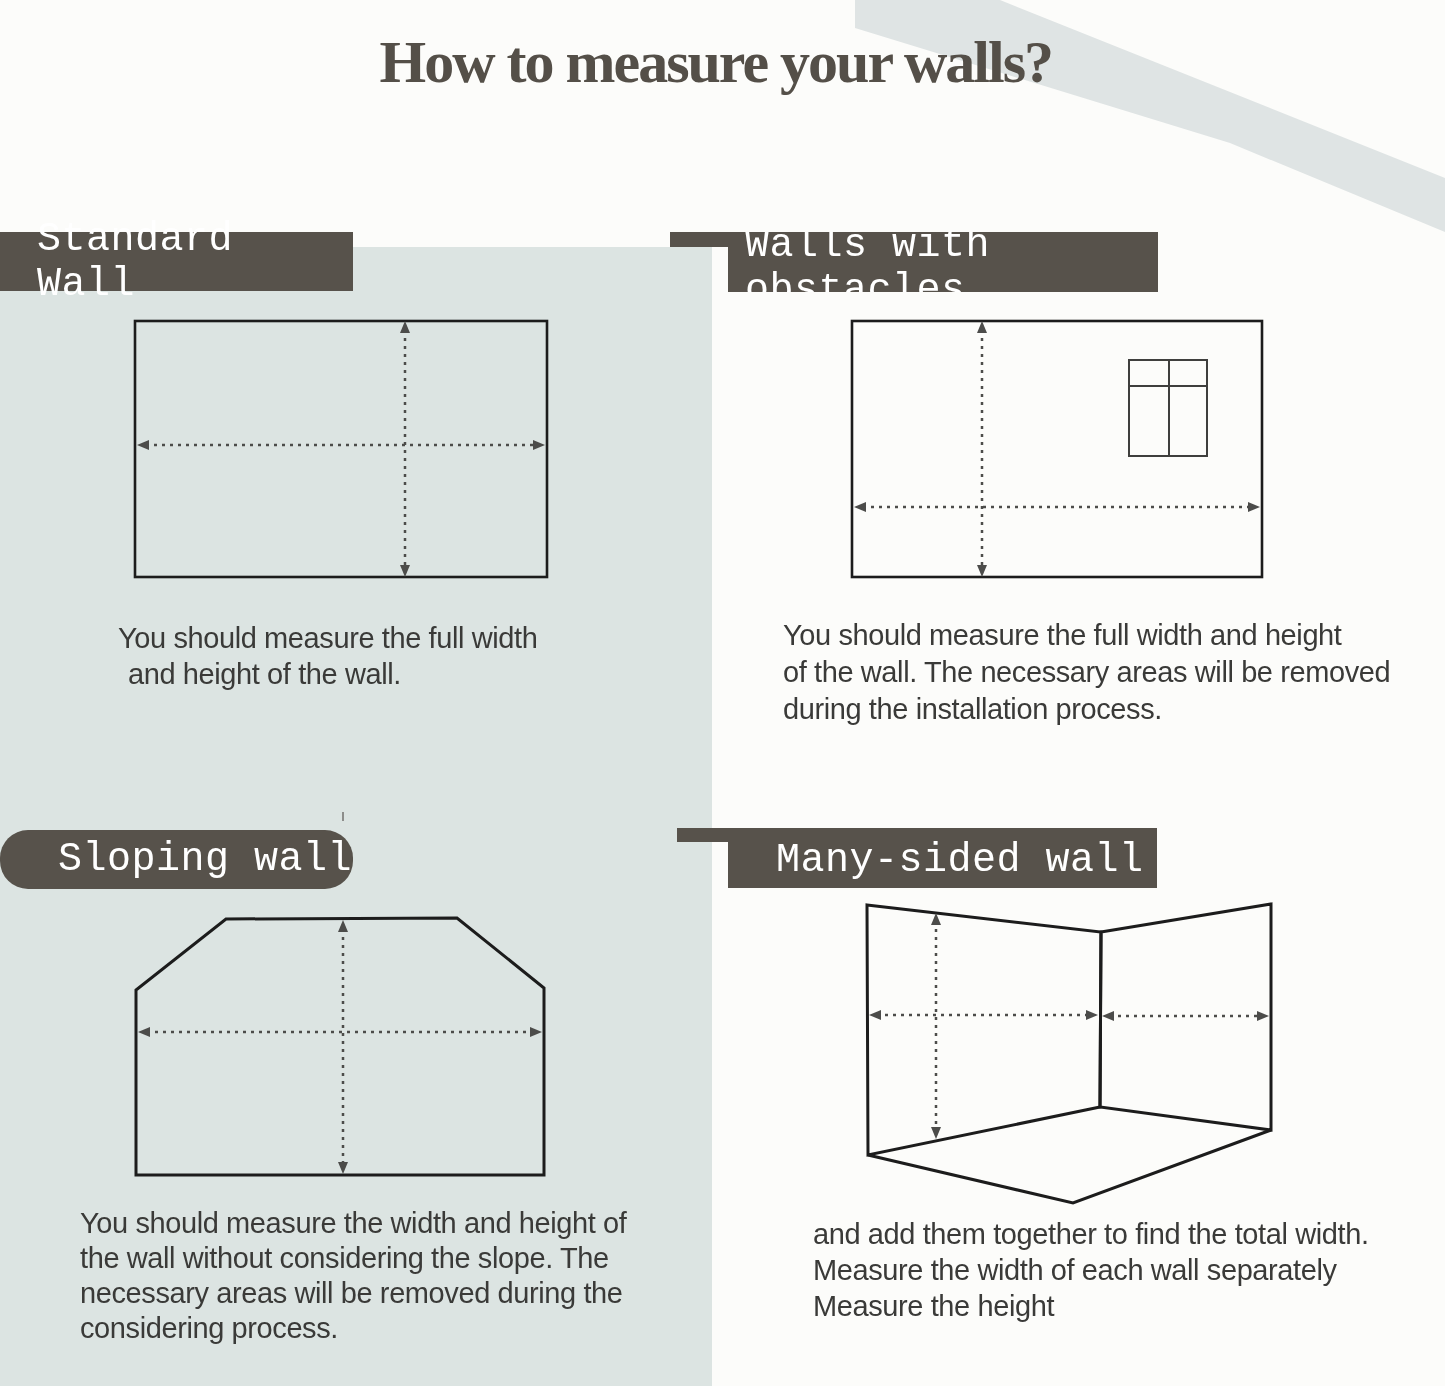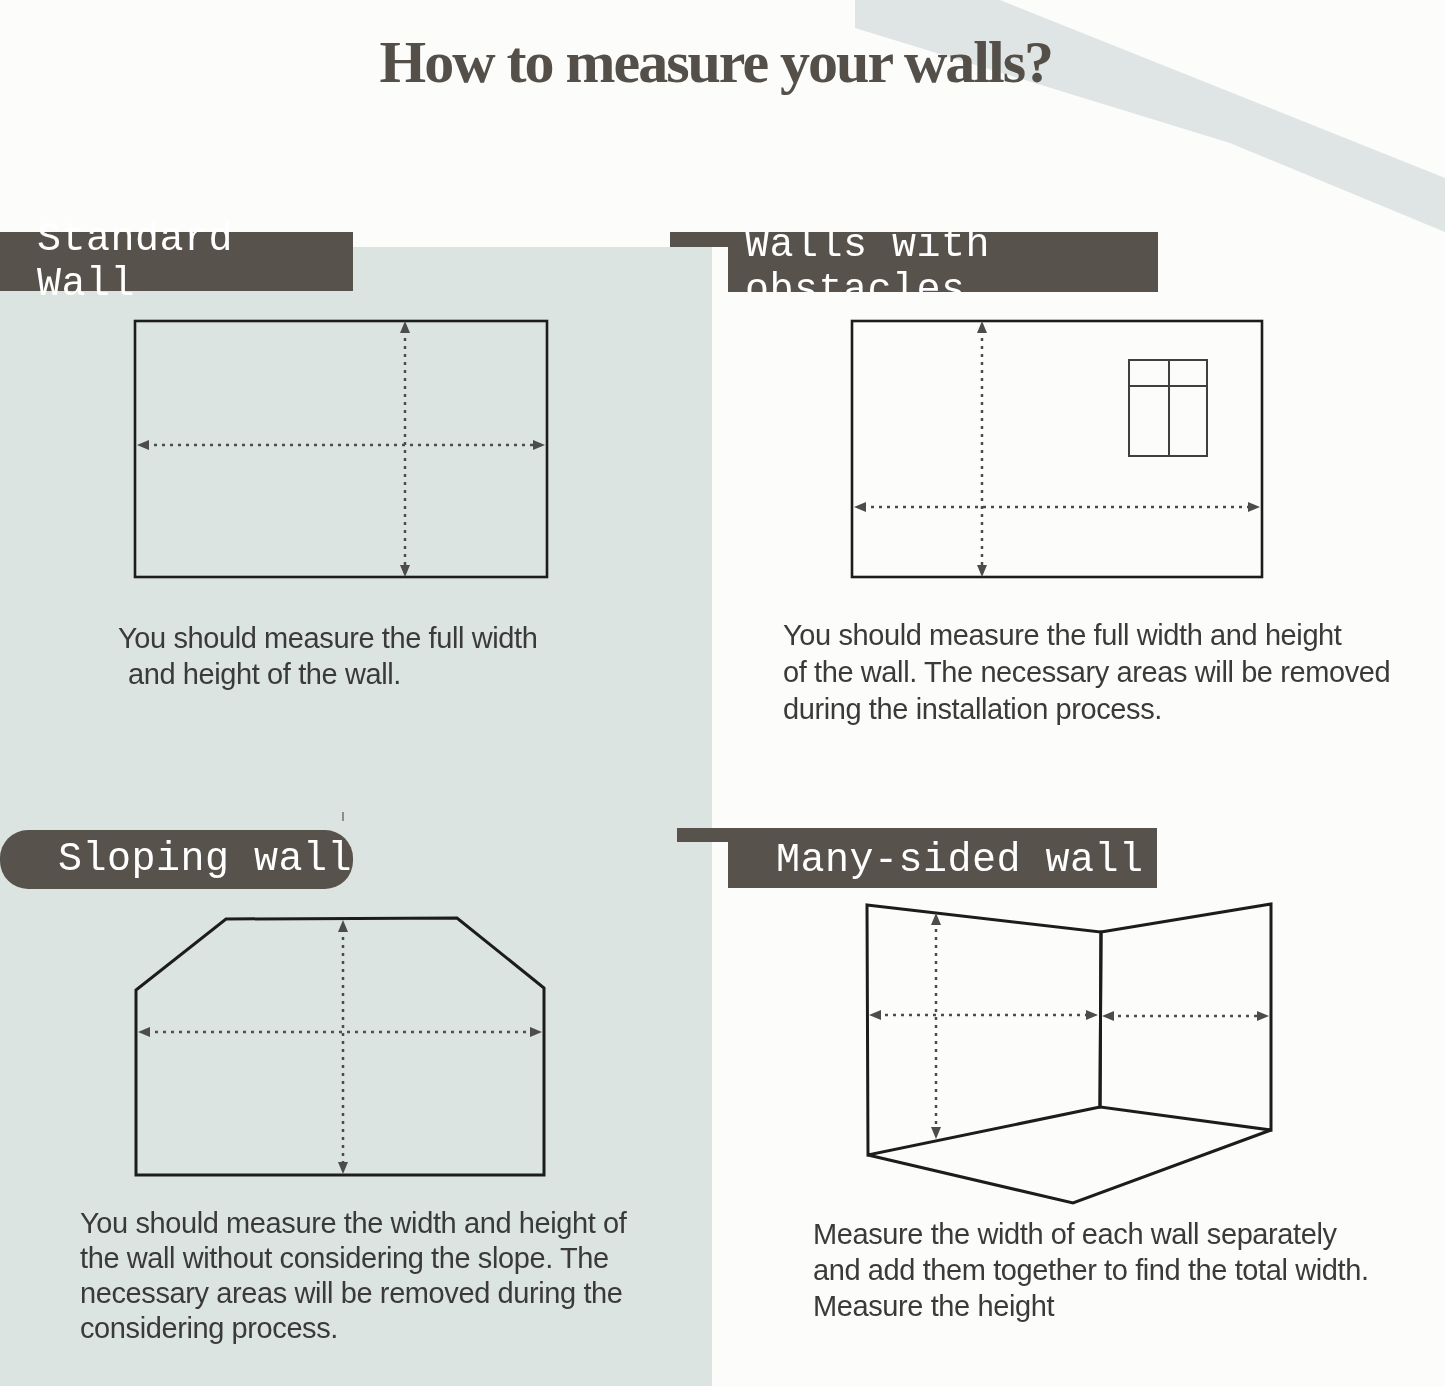--- a/index.html
+++ b/index.html
@@ -145,18 +145,18 @@
   </div>
 
   <div class="body-text sec3-text">
     <div class="text-line">You should measure the width and height of</div>
     <div class="text-line">the wall without considering the slope. The</div>
     <div class="text-line">necessary areas will be removed during the</div>
     <div class="text-line">considering process.</div>
   </div>
 
   <div class="body-text sec4-text">
+    <div class="text-line">and add them together to find the total width.</div>
     <div class="text-line">Measure the width of each wall separately</div>
-    <div class="text-line">and add them together to find the total width.</div>
     <div class="text-line">Measure the height</div>
   </div>
 
 </div>
 
 </body></html>

